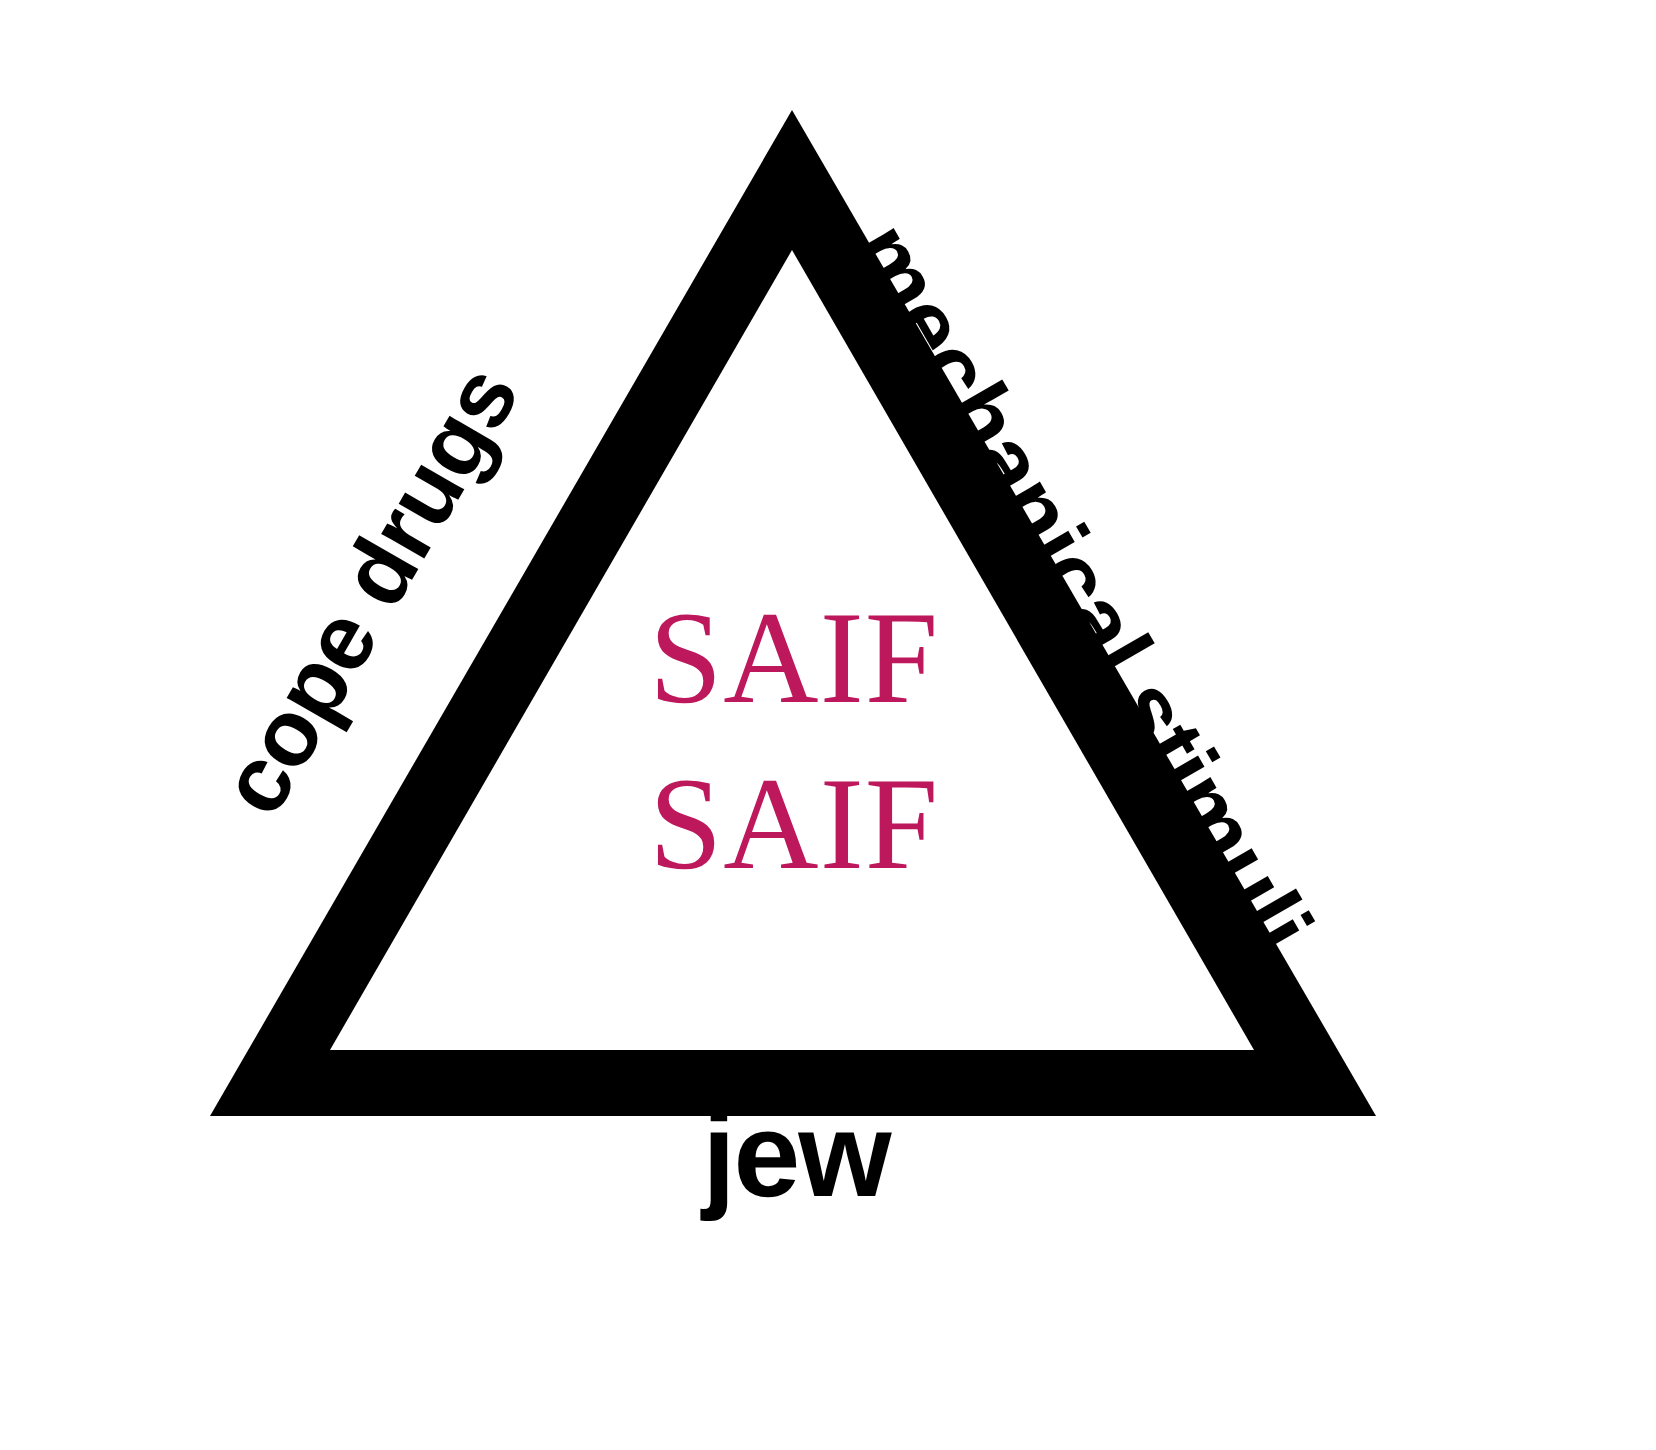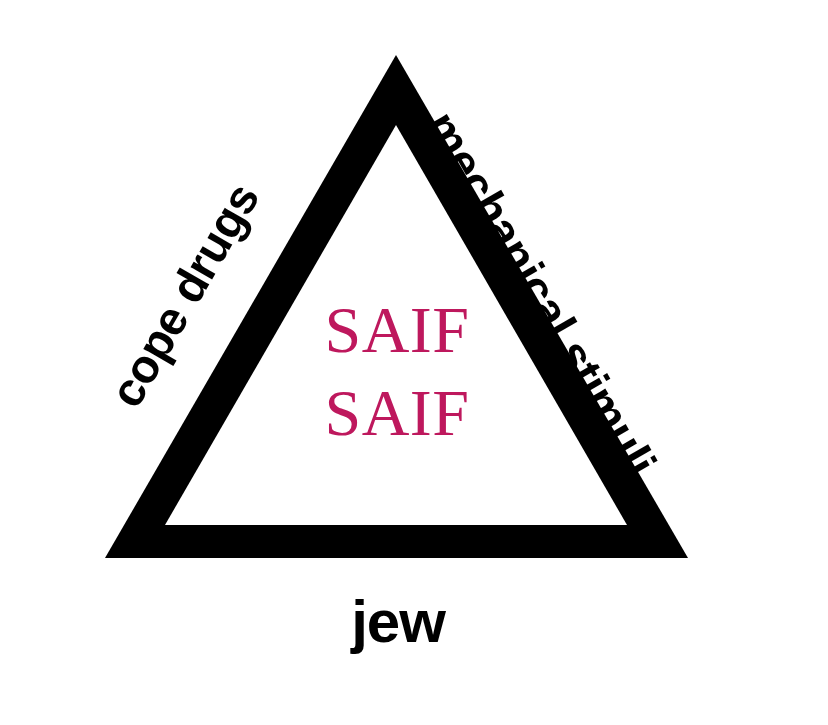--- a/index.html
+++ b/index.html
@@ -74,21 +74,21 @@
     left: 438px;
     top: 92px;
     transform-origin: 0 50%;
     transform: rotate(60deg);
   }
 
   
   #label-bottom {
     position: absolute;
     left: 0;
-    top: 592px;
+    top: 548px;
     width: 796px;
     text-align: center;
     font-family: "Liberation Sans", sans-serif;
     font-weight: 700;
     font-size: 60px;
     line-height: 1;
     color: #000000;
     letter-spacing: -1px;
   }
 </style>

